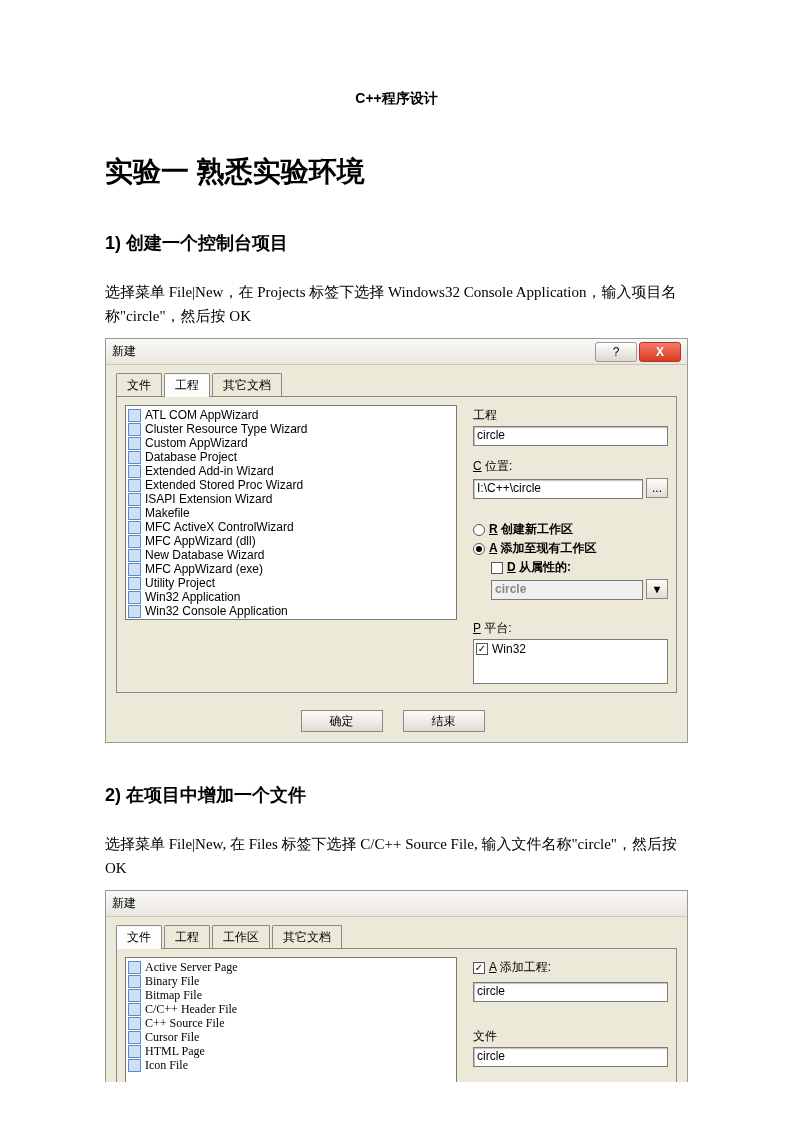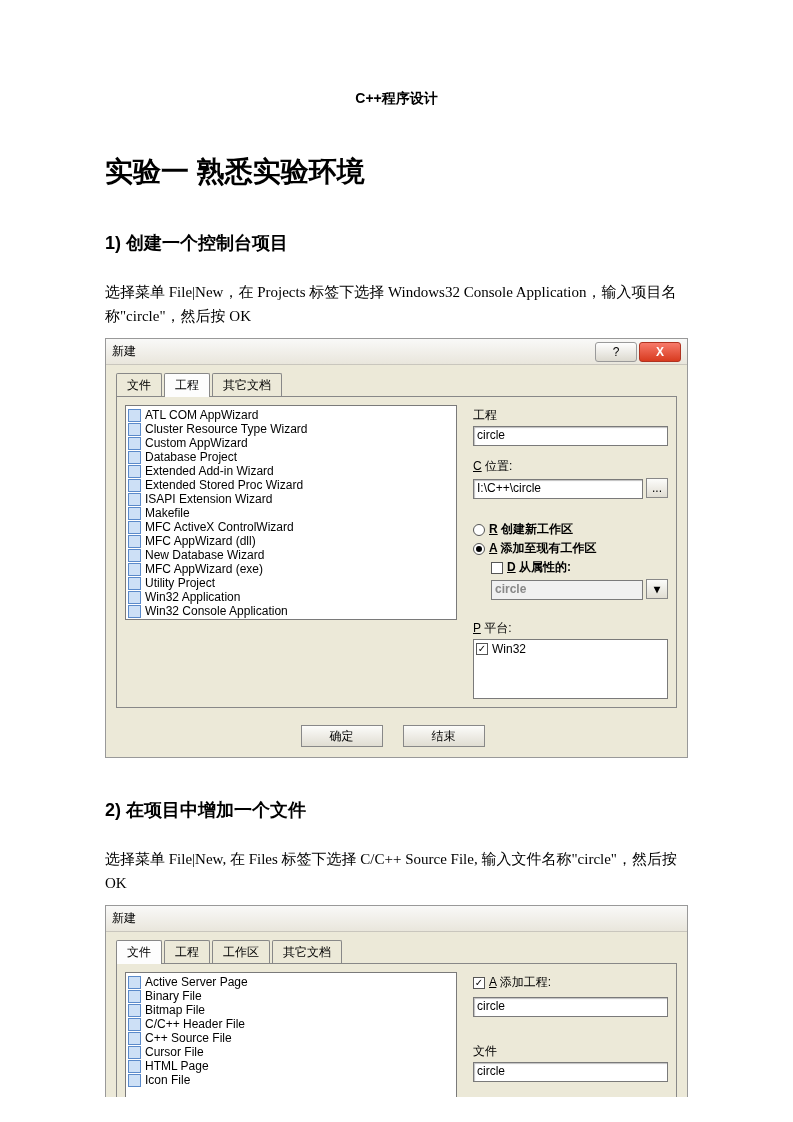--- a/index.html
+++ b/index.html
@@ -126,38 +126,38 @@
   .groupbox {
     border: 1px solid #aaa; padding: 6px 8px 8px 8px; margin-top: 12px; font-weight: bold;
   }
   .radio-row, .check-row { display:flex; align-items:center; gap:4px; margin: 2px 0;}
   .radio { width:12px;height:12px;border:1px solid #555;border-radius:50%;display:inline-flex;align-items:center;justify-content:center;background:#fff;}
   .radio .dot{width:6px;height:6px;border-radius:50%;background:#000;}
   .checkbox{width:12px;height:12px;border:1px solid #555;background:#fff;display:inline-flex;align-items:center;justify-content:center;font-size:10px;line-height:1;}
   .checkbox.checked::after{content:"✓";}
   .indent { margin-left: 18px;}
   .platformbox {
-    width: 100%; height: 60px; background:#fff; border:1px solid #7a7a7a;
+    width: 100%; height: 45px; background:#fff; border:1px solid #7a7a7a;
     margin-top:2px; padding:2px;
   }
   .plat-row{display:flex;align-items:center;gap:4px;}
   .btnrow {
     display:flex; justify-content:center; gap:20px;
     padding: 6px 18px 10px 10px;
   }
   .winbtn {
     width: 82px; height: 22px;
     border: 1px solid #888;
     background: linear-gradient(#fcfcfa,#e0ddd2);
     display:inline-flex;align-items:center;justify-content:center;
   }
   
   .dialog.cut { margin-bottom:0; }
   .dialog.cut .panel { border-bottom: none; padding-bottom: 0;}
-  .dialog.cut .listbox { height: 135px; }
+  .dialog.cut .listbox { height: 135px; font-family: Liberation Serif, serif; }
   .cut-overflow { overflow: hidden; height: 192px; }
 </style>
 </head>
 <body>
 
 <div class="doc-title">C++程序设计</div>
 <div class="h1">实验一 熟悉实验环境</div>
 
 <div class="h2">1)  创建一个控制台项目</div>
 <p class="para">选择菜单 File|New，在 Projects 标签下选择 Windows32 Console Application，输入项目名称"circle"，然后按 OK</p>

